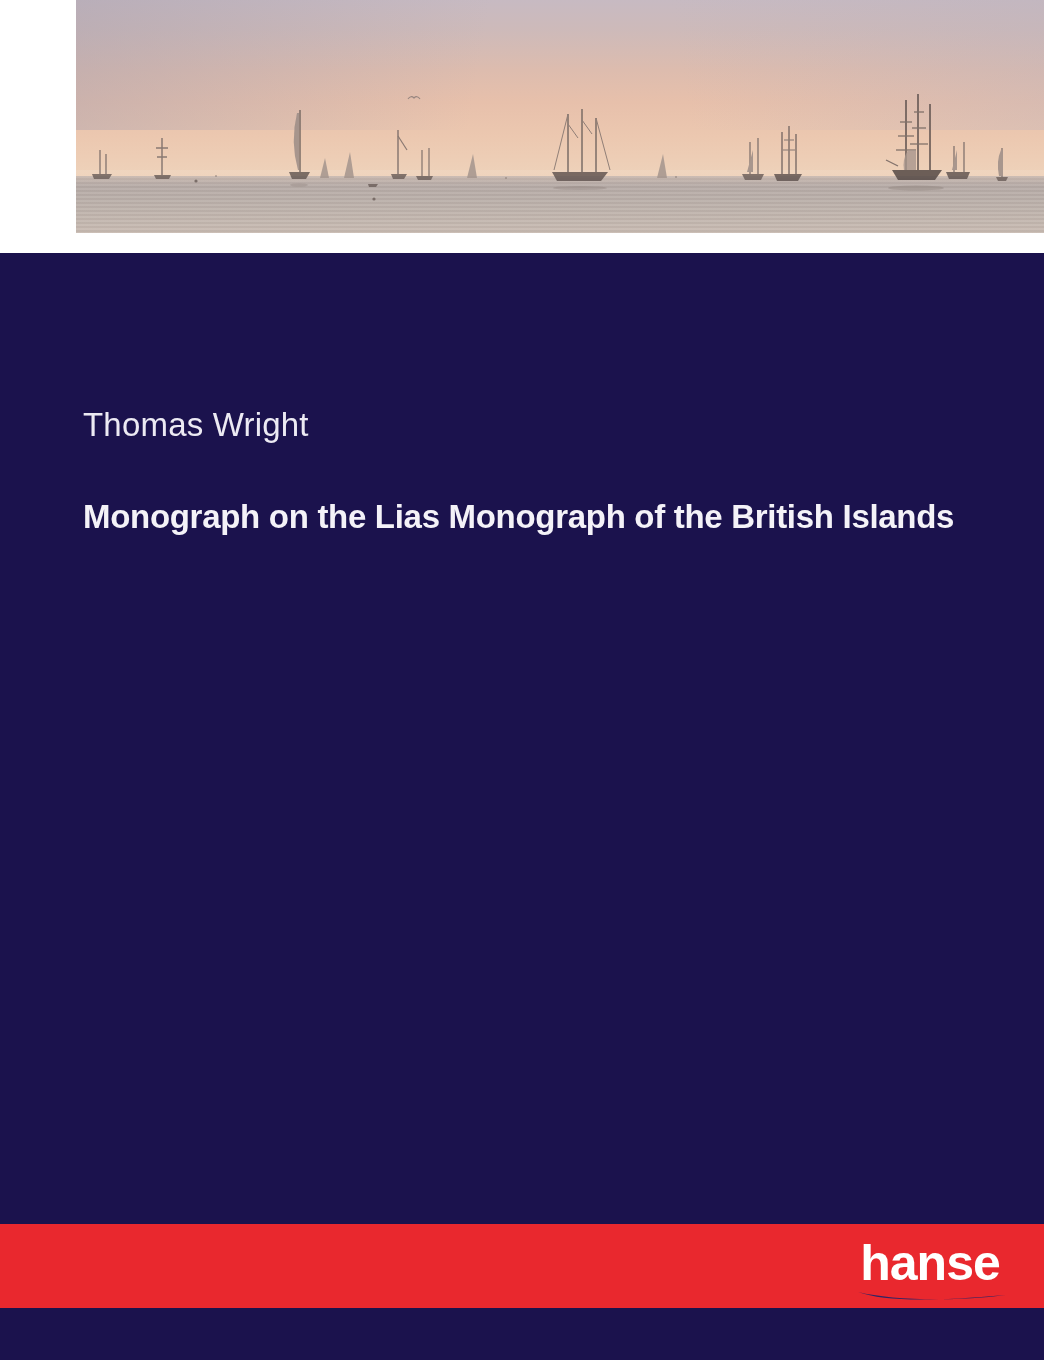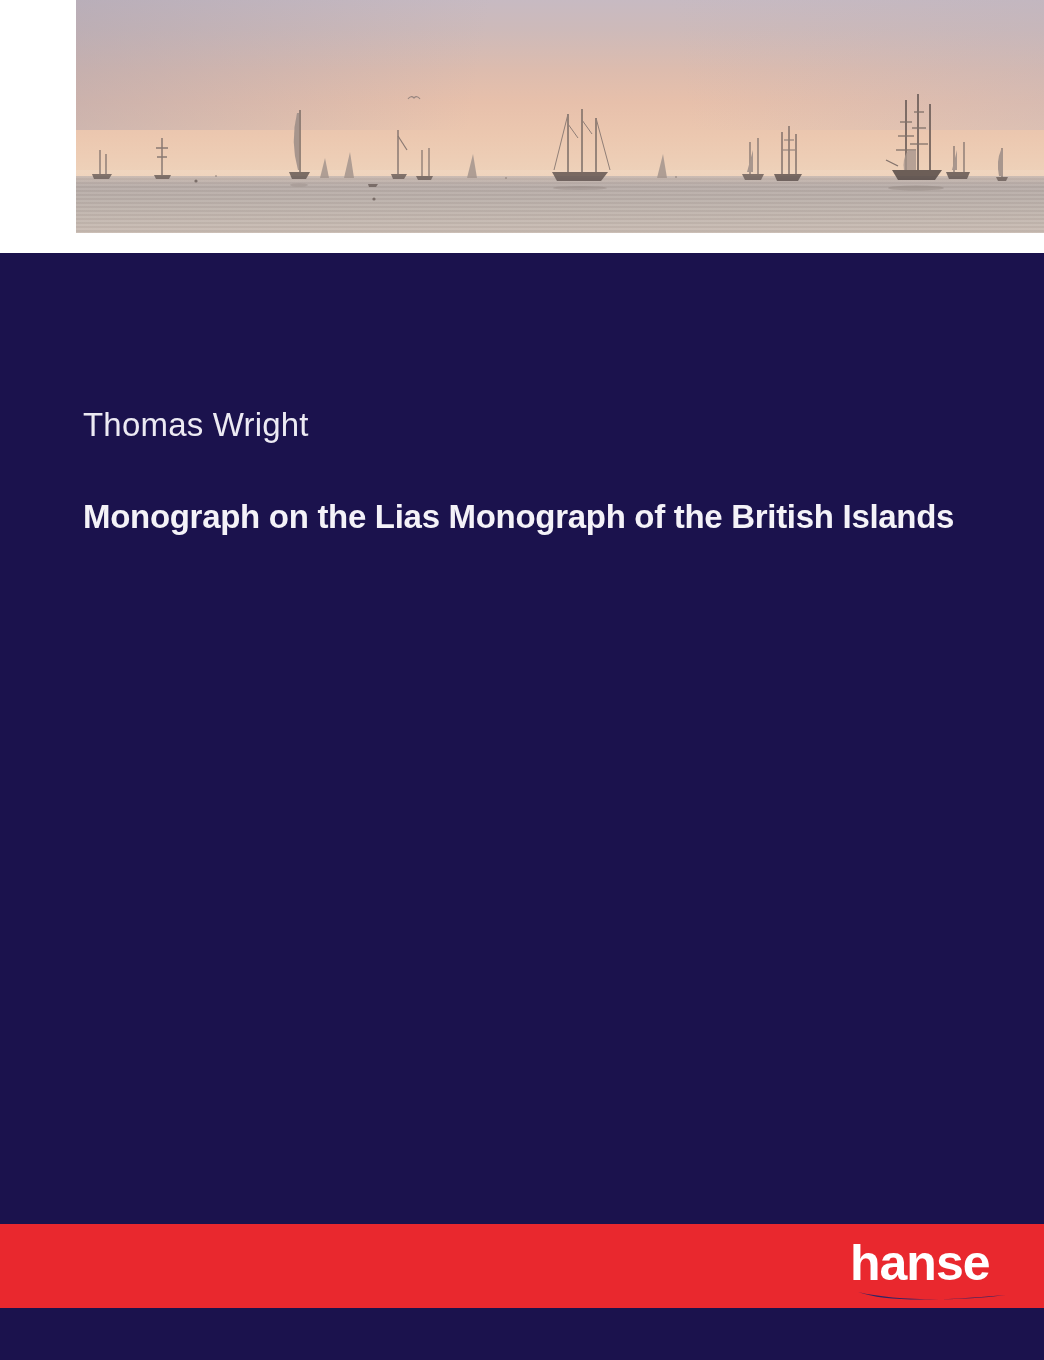--- a/index.html
+++ b/index.html
@@ -64,21 +64,21 @@
   }
   .title{
     position:absolute;left:83px;top:498px;width:900px;
     font-size:33px;font-weight:700;color:#f4f2f8;
     letter-spacing:-.3px;line-height:1.15;
   }
 
   
   .logo{
     position:absolute;right:50px;top:1238px;
-    width:160px;text-align:left;
+    width:160px;text-align:center;
   }
   .logo .logo-text{
     display:block;
     font-size:50px;font-weight:700;color:#ffffff;
     letter-spacing:-1px;line-height:1.0;
     font-family:"Liberation Sans", sans-serif;
   }
   .logo svg{display:block;margin:1px 2px 0 auto;}
 </style>
 </head>

